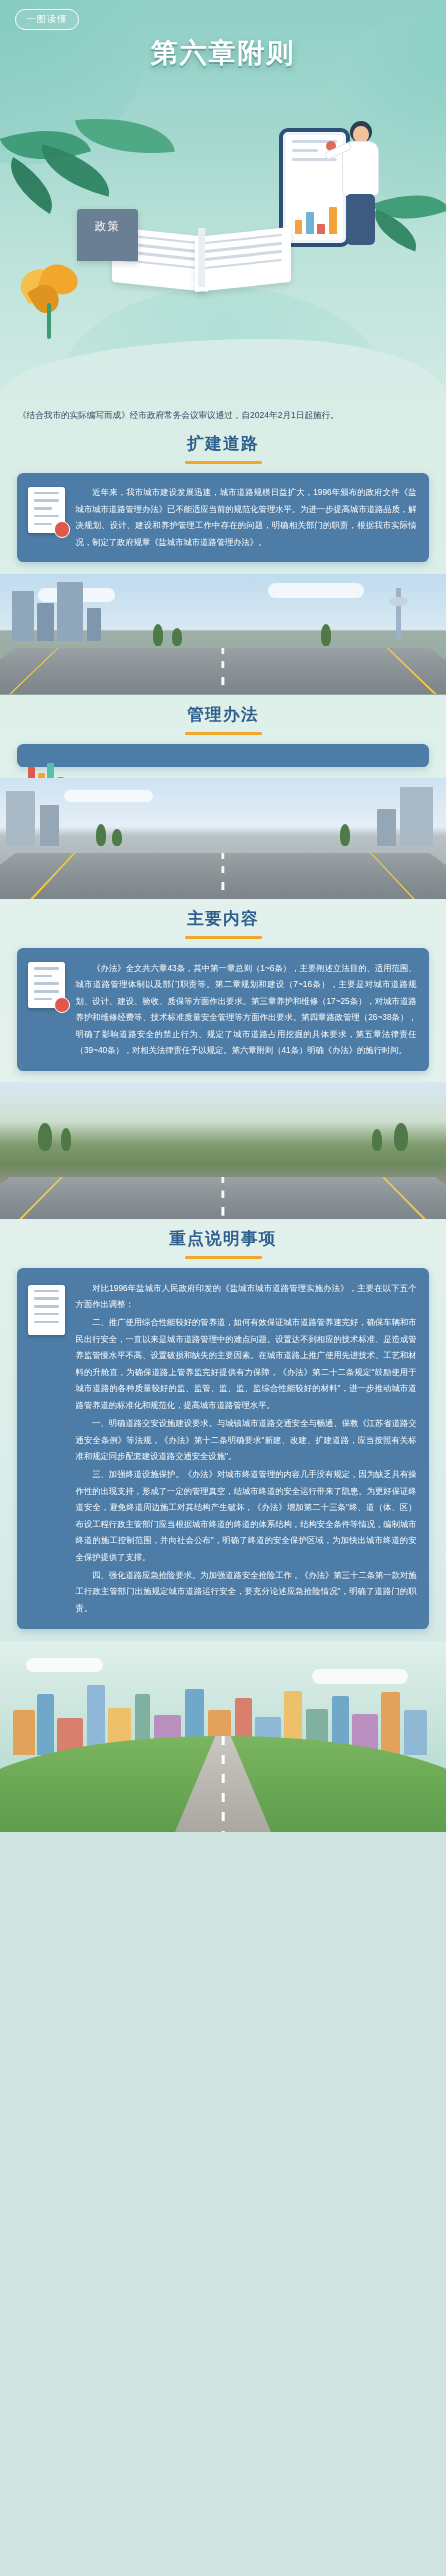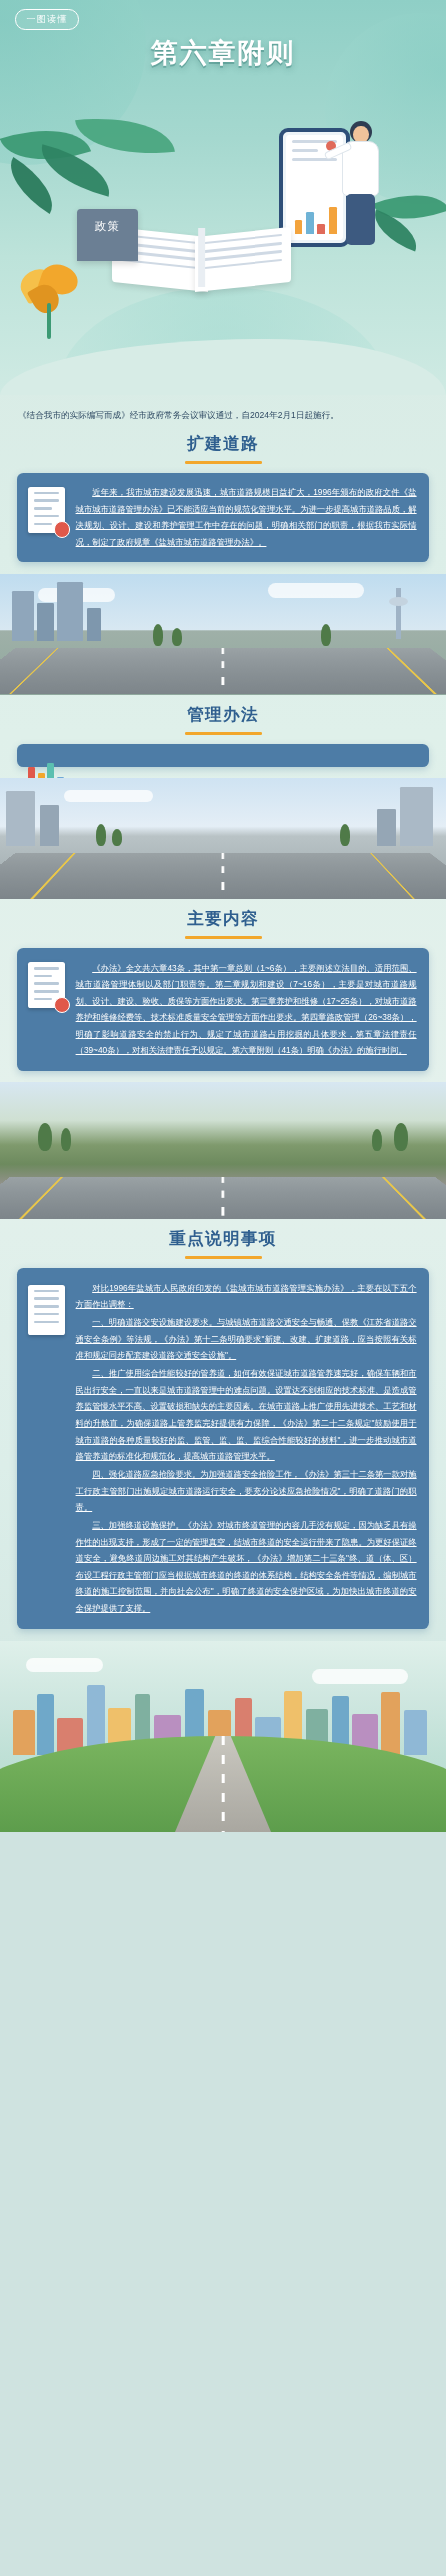--- a/index.html
+++ b/index.html
@@ -159,21 +159,20 @@
     margin: 0 16.6px 11.5px;
     background: #4d7ca6;
     border-radius: 6.4px;
     padding: 11.5px 12.8px 11.5px 59px;
     position: relative;
     color: #ffffff;
     font-size: 8.3px;
     line-height: 2.0;
     text-align: justify;
     box-shadow: 0 2.6px 7.7px rgba(60,110,150,.25);
-    text-decoration: underline;
   }
   .panel-icon {
     position: absolute;
     left: 11.5px; top: 14px;
     width: 37px; height: 46px;
     background: #ffffff;
     border-radius: 2.6px;
     box-shadow: 0 1.3px 3.8px rgba(0,0,0,.2);
   }
   .panel-icon .ln { height:2.6px; background:#b9c9d8; margin: 5.1px 5.7px; border-radius:1.3px;}
@@ -418,24 +417,24 @@
     <div class="title-underline"></div>
     <div class="panel">
       <div class="big-icon">
         <div class="ln"></div>
           <div class="ln"></div>
           <div class="ln s"></div>
           <div class="ln"></div>
           <div class="ln s"></div>
       </div>
       <p class="lead">对比1996年盐城市人民政府印发的《盐城市城市道路管理实施办法》，主要在以下五个方面作出调整：</p>
+      <p class="lead">二、推广使用综合性能较好的管养道，如何有效保证城市道路管养速完好，确保车辆和市民出行安全，一直以来是城市道路管理中的难点问题。设置达不到相应的技术标准、是造成管养监管慢水平不高、设置破损和缺失的主要因素。在城市道路上推广使用先进技术、工艺和材料的升舱直，为确保道路上管养监完好提供有力保障，《办法》第二十二条规定"鼓励使用于城市道路的各种质量较好的监、监管、监、监、监综合性能较好的材料"，进一步推动城市道路管养道的标准化和规范化，提高城市道路管理水平。</p>
       <p class="lead">一、明确道路交安设施建设要求。与城镇城市道路交通安全与畅通、保教《江苏省道路交通安全条例》等法规，《办法》第十二条明确要求"新建、改建、扩建道路，应当按照有关标准和规定同步配套建设道路交通安全设施"。</p>
-      <p class="lead">二、推广使用综合性能较好的管养道，如何有效保证城市道路管养速完好，确保车辆和市民出行安全，一直以来是城市道路管理中的难点问题。设置达不到相应的技术标准、是造成管养监管慢水平不高、设置破损和缺失的主要因素。在城市道路上推广使用先进技术、工艺和材料的升舱直，为确保道路上管养监完好提供有力保障，《办法》第二十二条规定"鼓励使用于城市道路的各种质量较好的监、监管、监、监、监综合性能较好的材料"，进一步推动城市道路管养道的标准化和规范化，提高城市道路管理水平。</p>
+      <p class="lead">三、加强终道设施保护。《办法》对城市终道管理的内容几手没有规定，因为缺乏具有操作性的出现支持，形成了一定的管理真空，结城市终道的安全运行带来了隐患。为更好保证终道安全，避免终道周边施工对其结构产生破坏，《办法》增加第二十三条"终、道（体、区）布设工程行政主管部门应当根据城市终道的终道的体系结构，结构安全条件等情况，编制城市终道的施工控制范围，并向社会公布"，明确了终道的安全保护区域，为加快出城市终道的安全保护提供了支撑。</p>
       <p class="lead">四、强化道路应急抢险要求。为加强道路安全抢险工作，《办法》第三十二条第一款对施工行政主管部门出施规定城市道路运行安全，要充分论述应急抢险情况"，明确了道路门的职责。</p>
-      <p class="lead">三、加强终道设施保护。《办法》对城市终道管理的内容几手没有规定，因为缺乏具有操作性的出现支持，形成了一定的管理真空，结城市终道的安全运行带来了隐患。为更好保证终道安全，避免终道周边施工对其结构产生破坏，《办法》增加第二十三条"终、道（体、区）布设工程行政主管部门应当根据城市终道的终道的体系结构，结构安全条件等情况，编制城市终道的施工控制范围，并向社会公布"，明确了终道的安全保护区域，为加快出城市终道的安全保护提供了支撑。</p>
     </div>
 
   </div>
 
   <div class="footer">
     <div class="f-cloud" style="left:25.5px;top:16.6px;width:77px;height:14px;"></div>
     <div class="f-cloud" style="right:38px;top:28px;width:96px;height:15.3px;"></div>
     <div class="city">
       <span class="b" style="left:12.8px;width:22px;height:45px;background:#e2a25c;"></span>
       <span class="b" style="left:37px;width:16.6px;height:61px;background:#6fa8c9;"></span>

